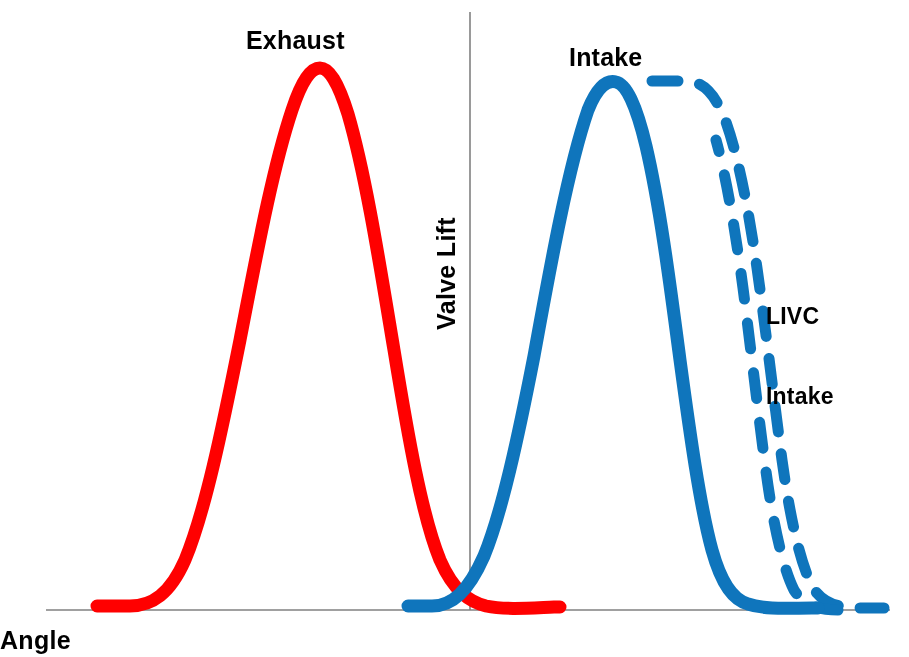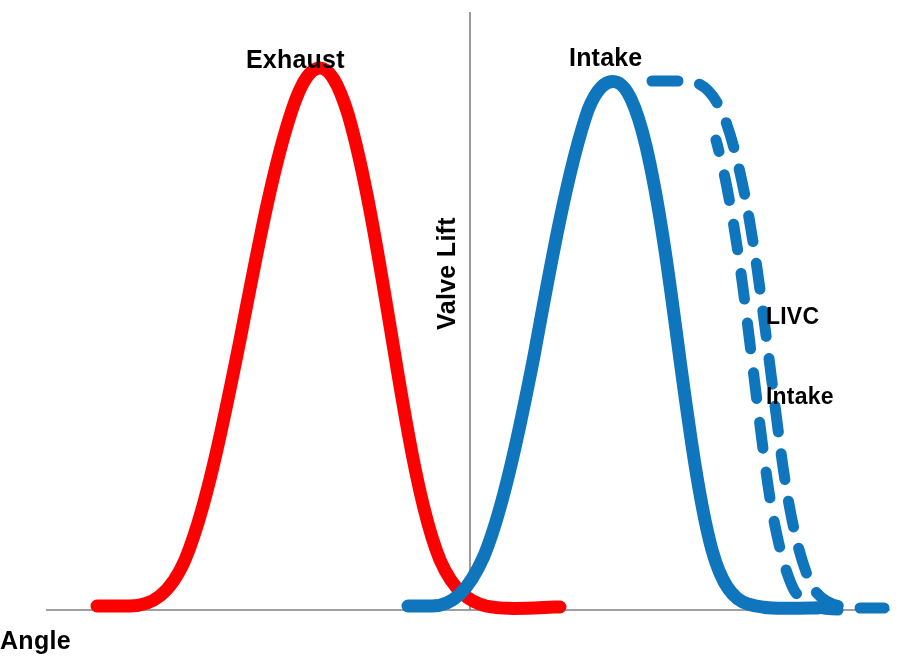--- a/index.html
+++ b/index.html
@@ -55,21 +55,21 @@
     position: absolute;
     font-family: "Liberation Sans", sans-serif;
     font-weight: bold;
     color: #000000;
     white-space: pre;
     line-height: 1.16;
     user-select: none;
   }
   #label-exhaust {
     left: 246px;
-    top: 45px;
+    top: 26px;
     font-size: 25px;
     letter-spacing: 0.2px;
   }
   #label-intake {
     left: 569px;
     top: 43px;
     font-size: 25px;
     letter-spacing: 0.2px;
   }
   #label-livc {

